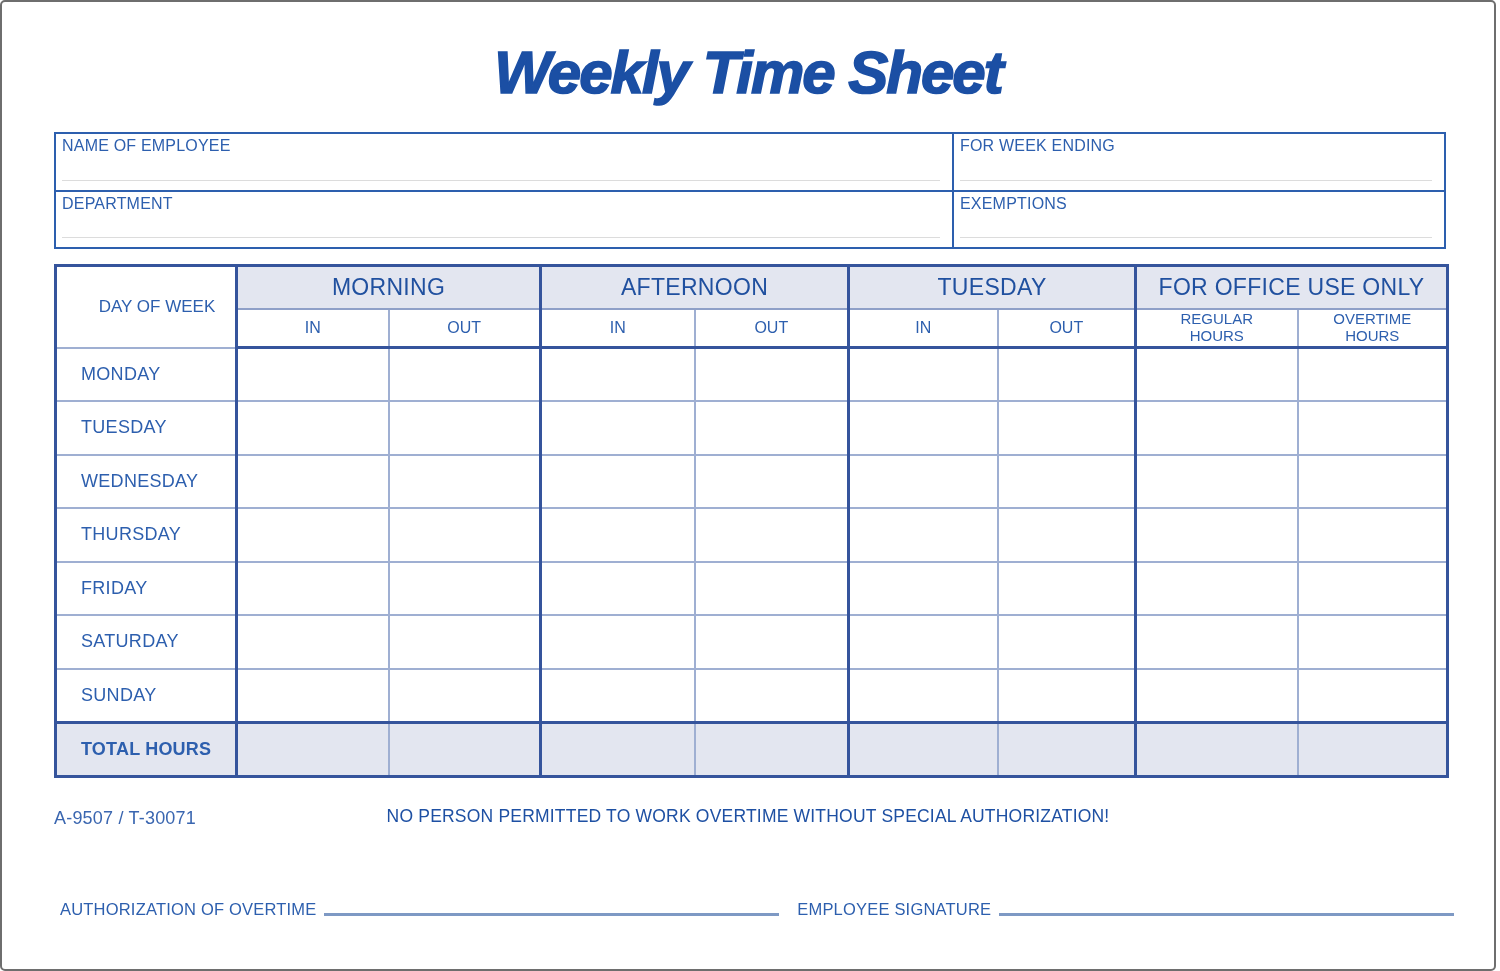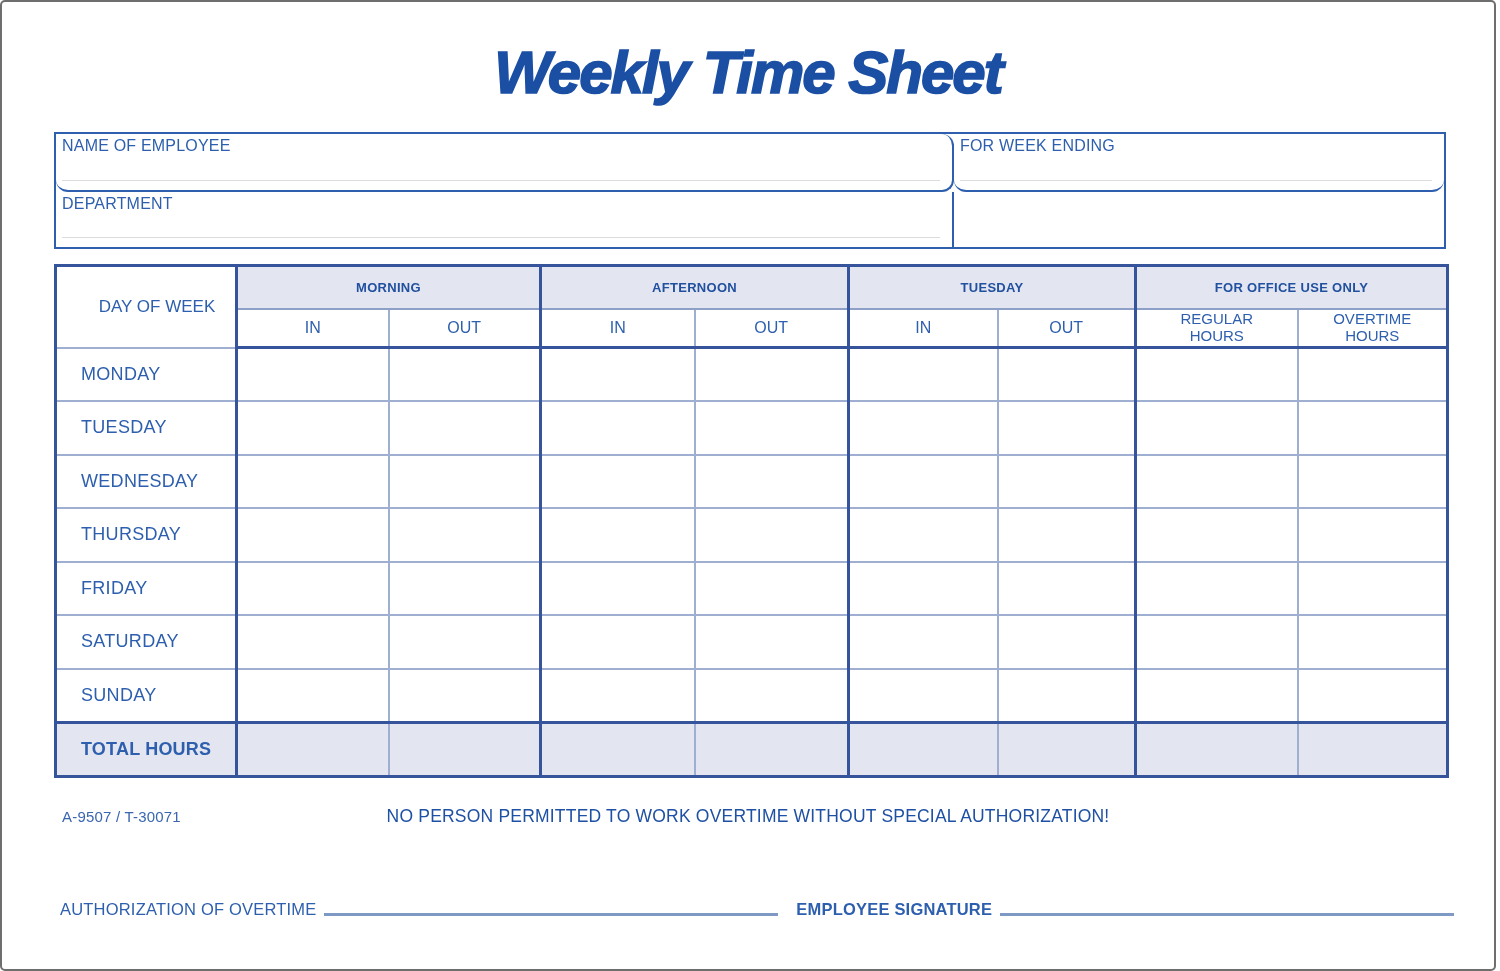--- a/index.html
+++ b/index.html
@@ -46,21 +46,21 @@
   .info-box{
     margin-top:18px;
     width:1392px;height:117px;
     border:2px solid var(--blue);
     display:grid;
     grid-template-columns:898px 1fr;
     grid-template-rows:58px 1fr;
   }
   .info-cell{position:relative;}
   .info-cell.br{border-right:2px solid var(--blue);}
-  .info-cell.bb{border-bottom:2px solid var(--blue);border-radius:12px;}
+  .info-cell.bb{border-bottom:2px solid var(--blue);}
   .info-label{
     position:absolute;top:3px;left:6px;
     font-size:16px;color:var(--blue);
     letter-spacing:.2px;
   }
   .wline{
     position:absolute;left:6px;right:12px;bottom:9px;
     border-bottom:1px solid #dcdcdc;
   }
 
@@ -80,22 +80,22 @@
     background:#fff;
     text-align:right;
     padding-left:22px !important;
     font-weight:normal;
     font-size:17px;
     border-right:3px solid var(--dark);
   }
   tr.h1 th.grp{
     height:43px;
     background:var(--hdrbg);
-    font-weight:bold;
-    font-size:13px;
+    font-weight:normal;
+    font-size:23px;
     color:#20509f;
     border-bottom:2px solid var(--mid);
     letter-spacing:.3px;
   }
   tr.h2 th{
     height:39px;
     background:#fff;
     font-weight:normal;
     font-size:16px;
     border-bottom:3px solid var(--dark);
@@ -115,40 +115,40 @@
   tr.total td{
     background:var(--hdrbg);
     border-top:3px solid var(--dark);
     height:54px;
   }
   tr.total td.day{font-weight:bold;letter-spacing:.2px;}
 
   
   .footer{position:relative;margin-top:28px;height:52px;}
   .form-code{
-    position:absolute;left:8px;top:2px;
-    font-size:15px;color:#3a66b0;letter-spacing:.2px;
+    position:absolute;left:0;top:2px;
+    font-size:18px;color:#3a66b0;letter-spacing:.2px;
   }
   .warnings{text-align:center;}
   .warn1{
     font-weight:normal;color:var(--blue-dark);
     font-size:17.5px;letter-spacing:.2px;
   }
   .warn2{color:var(--warn2);font-size:17.5px;margin-top:5px;}
 
   
   .sig-row{
     display:flex;align-items:flex-end;
     margin:42px 0 0 6px;
   }
   .sig-label{
     font-size:16.5px;color:var(--blue);
     white-space:nowrap;letter-spacing:.2px;
   }
-  .sig-label.second{margin-left:18px;font-weight:bold;}
+  .sig-label.second{margin-left:18px;}
   .sig-line{
     flex:1;height:0;
     border-bottom:3px solid var(--sigline);
     margin:0 0 3px 8px;
   }
   .sig-line.last{margin-right:-12px;}
 </style>
 </head>
 <body>
 
@@ -161,20 +161,24 @@
       <div class="info-cell br bb">
         <span class="info-label">NAME OF EMPLOYEE</span>
         <span class="wline"></span>
       </div>
       <div class="info-cell bb">
         <span class="info-label">FOR WEEK ENDING</span>
         <span class="wline"></span>
       </div>
       <div class="info-cell br">
         <span class="info-label">DEPARTMENT</span>
+        <span class="wline"></span>
+      </div>
+      <div class="info-cell">
+        <span class="info-label">EXEMPTIONS</span>
         <span class="wline"></span>
       </div>
     </div>
 
     <table class="ts">
       <colgroup>
         <col style="width:181px">
           <col style="width:152px">
           <col style="width:152px">
         <col style="width:154px">

